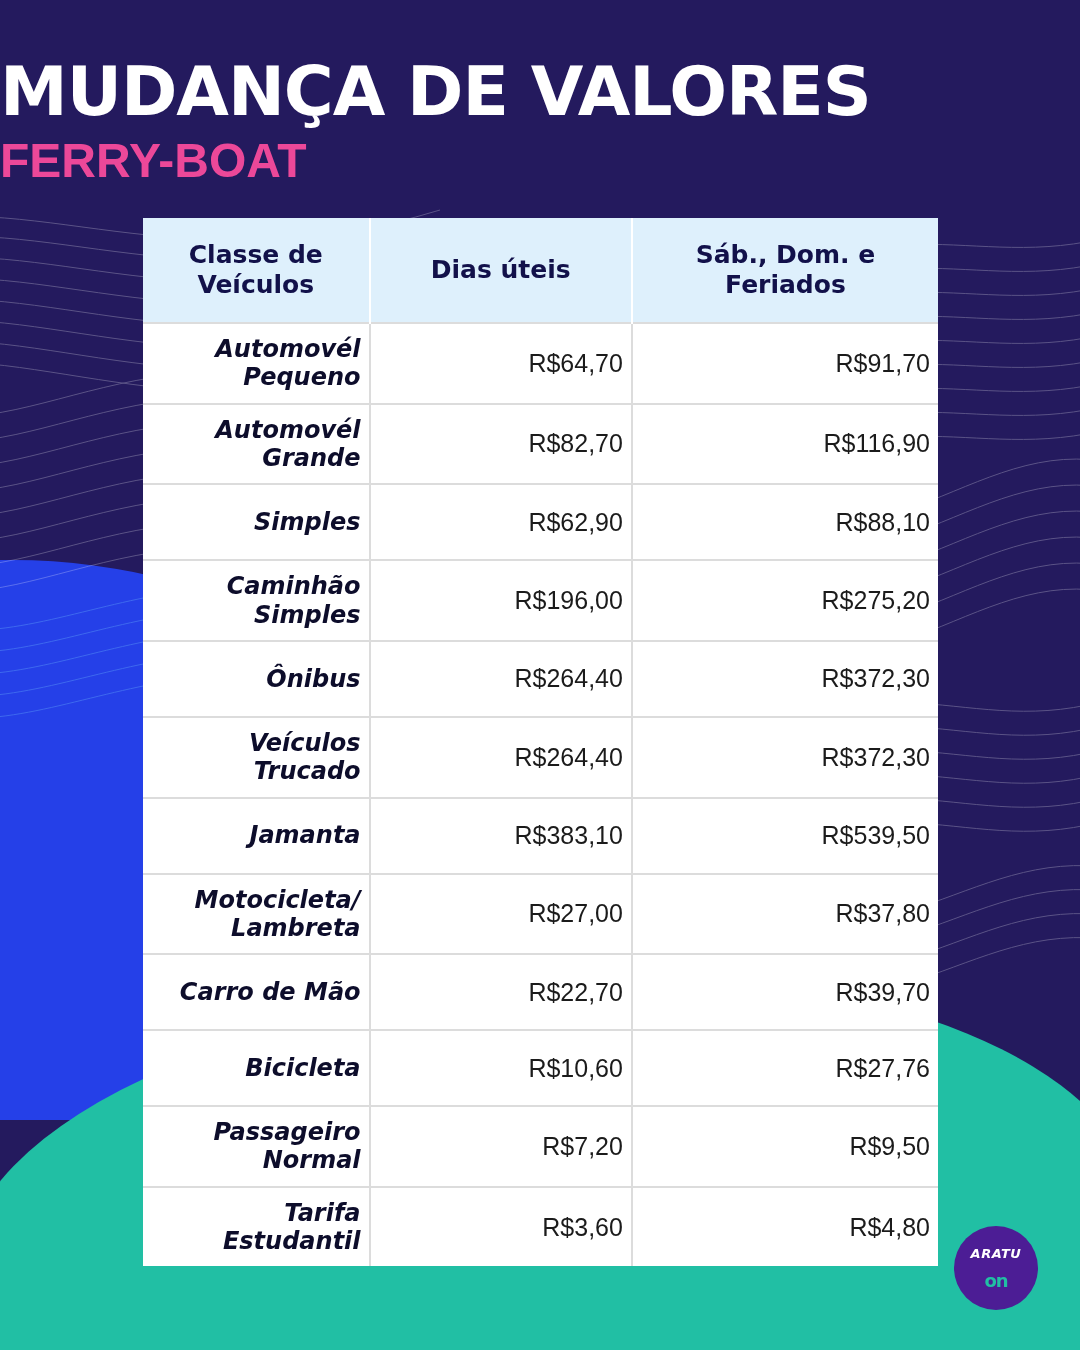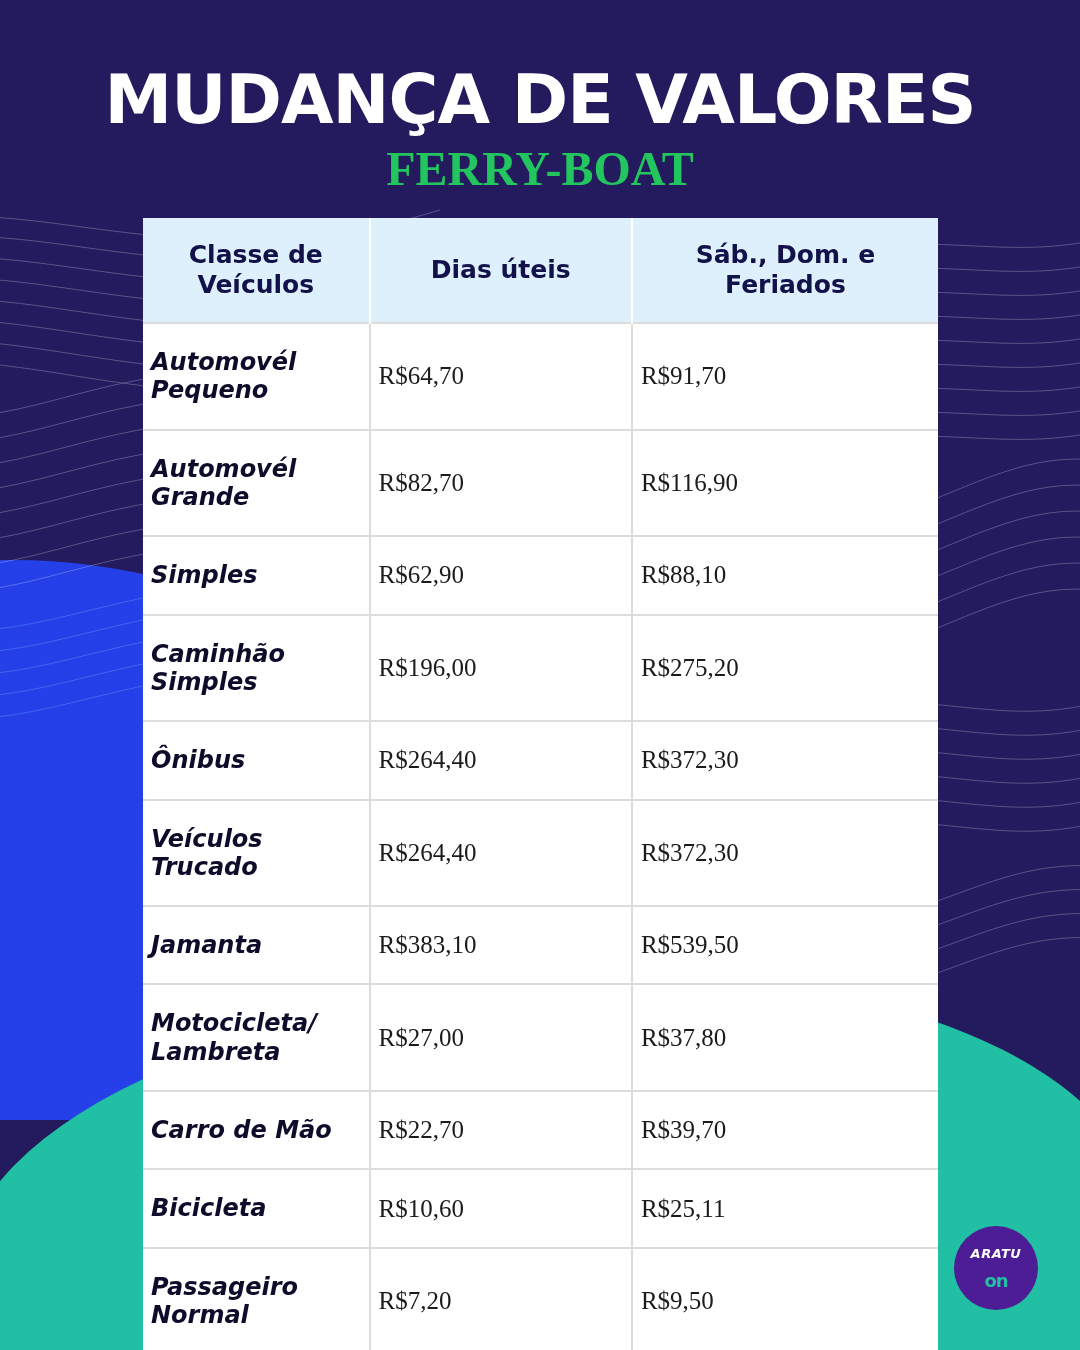--- a/index.html
+++ b/index.html
@@ -61,39 +61,38 @@
   .lines-left, .lines-right {
     position: absolute;
     opacity: .55;
   }
   .lines-left { left: -120px; top: 170px; }
   .lines-right { right: -80px; top: 180px; }
 
   
   .header {
     position: absolute;
-    top: 64px;
+    top: 56px;
     left: 0;
     width: 1080px;
-    text-align: center;
     z-index: 5;
   }
   .title {
     font-family: "DejaVu Sans", sans-serif;
     font-weight: bold;
     font-size: 68px;
     letter-spacing: -1px;
     color: #ffffff;
     line-height: 1.05;
   }
   .subtitle {
-    font-family: Liberation Serif, serif;
+    font-family: Liberation Sans, sans-serif;
     font-weight: bold;
     font-size: 48px;
-    color: #22c55e;
+    color: #ec4899;
     letter-spacing: 0px;
     margin-top: 6px;
   }
 
   
   .card {
     position: absolute;
     left: 143px;
     top: 218px;
     width: 795px;
@@ -119,39 +118,39 @@
     border-right: 2px solid #ffffff;
   }
   thead th:last-child { border-right: none; }
   col.c1 { width: 28.5%; }
   col.c2 { width: 33%; }
   col.c3 { width: 38.5%; }
 
   tbody td {
     border-top: 2px solid #dcdcdc;
     border-right: 2px solid #dcdcdc;
-    padding: 24px 8px;
-    text-align: left;
+    padding: 11px 8px;
+    text-align: right;
     vertical-align: middle;
     height: 76px;
     color: #161616;
   }
   tbody td:last-child { border-right: none; }
   tbody td.label {
     font-family: "DejaVu Sans", sans-serif;
     font-weight: bold;
     font-style: italic;
     font-size: 24px;
     line-height: 1.18;
     color: #0d0d2b;
   }
   tbody td.val {
     font-size: 25px;
     color: #1b1b1b;
-    font-family: Liberation Serif, serif;
+    font-family: Liberation Sans, sans-serif;
   }
 
   
   .logo {
     position: absolute;
     right: 42px;
     bottom: 40px;
     width: 84px;
     height: 84px;
     border-radius: 50%;
@@ -310,21 +309,21 @@
           <td class="val">R$37,80</td>
         </tr>
         <tr>
           <td class="label">Carro de Mão</td>
           <td class="val">R$22,70</td>
           <td class="val">R$39,70</td>
         </tr>
         <tr>
           <td class="label">Bicicleta</td>
           <td class="val">R$10,60</td>
-          <td class="val">R$25,11</td>
+          <td class="val">R$27,76</td>
         </tr>
         <tr>
           <td class="label">Passageiro Normal</td>
           <td class="val">R$7,20</td>
           <td class="val">R$9,50</td>
         </tr>
         <tr>
           <td class="label">Tarifa Estudantil</td>
           <td class="val">R$3,60</td>
           <td class="val">R$4,80</td>

